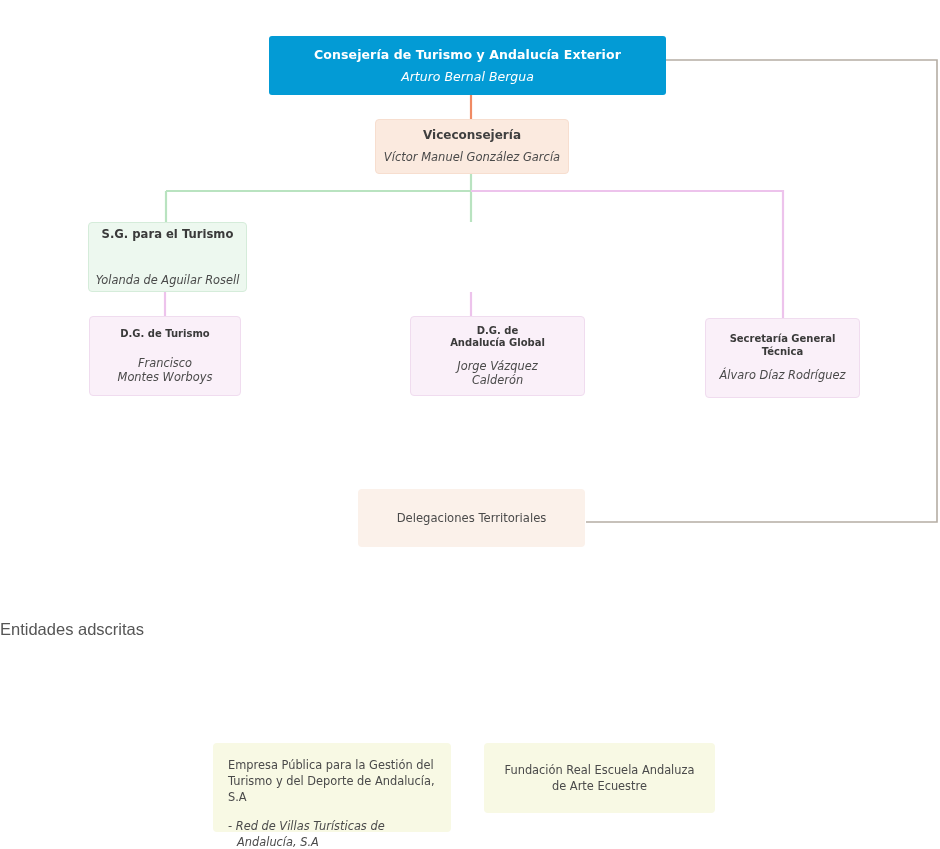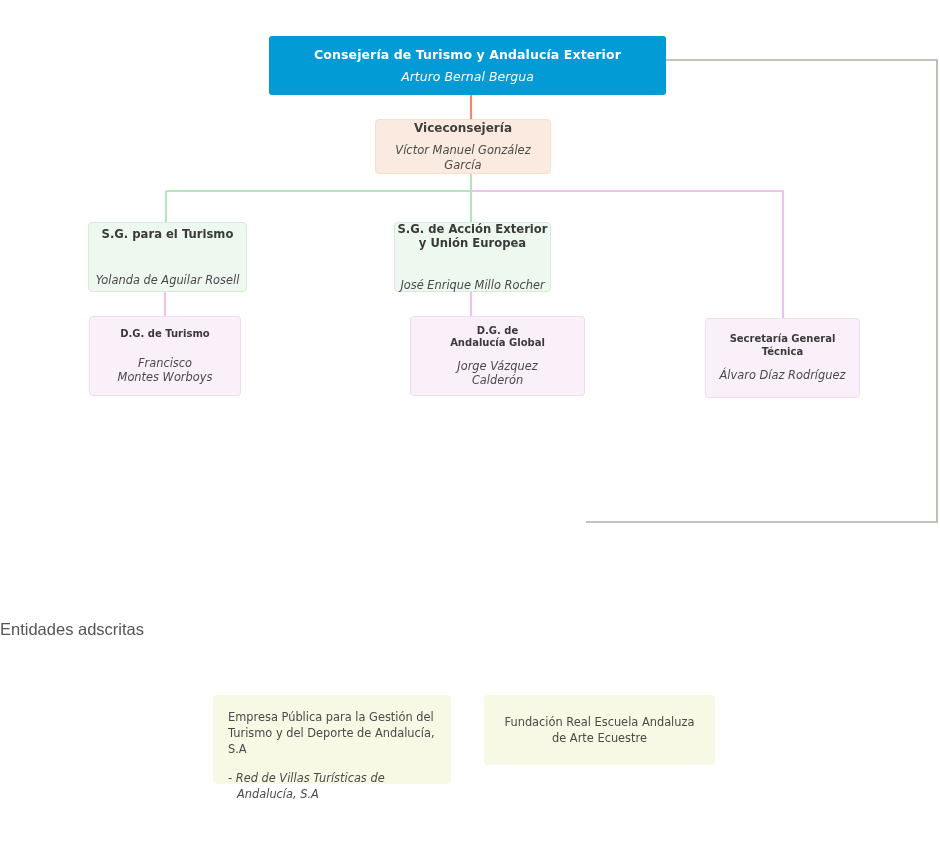--- a/index.html
+++ b/index.html
@@ -52,21 +52,21 @@
     background: #039BD5;
     color: #ffffff;
     border: none;
     border-radius: 3px;
   }
   #n-consejeria .title { font-size: 12.5px; letter-spacing: .1px; margin-bottom: 6px; }
   #n-consejeria .person { font-size: 12.5px; }
 
   
   #n-vice {
-    left: 375px; top: 119px; width: 176px; height: 55px;
+    left: 375px; top: 119px; width: 194px; height: 55px;
     background: #FBEADF;
     border: 1px solid #F7DECF;
   }
   #n-vice .title { font-size: 12px; color: #3f3f3f; margin-bottom: 7px; }
   #n-vice .person { font-size: 11.5px; color: #4a4a4a; }
 
   
   .sg {
     background: #EDF8EF;
     border: 1px solid #D5ECDA;
@@ -112,20 +112,21 @@
   }
 
   
   .entity {
     position: absolute;
     box-sizing: border-box;
     background: #F8F9E4;
     border: none;
     border-radius: 4px;
     padding: 14px 14px 14px 15px;
+    margin-top: 48px;
   }
   .entity .line { font-size: 11.4px; color: #4a4a4a; line-height: 1.42; }
   .entity .sub {
     font-size: 11.4px;
     font-style: italic;
     color: #4a4a4a;
     line-height: 1.42;
     margin-top: 12px;
     padding-left: 0px;
   }
@@ -170,27 +171,20 @@
   <div class="node" id="n-vice">
     <div class="title">Viceconsejería</div>
     <div class="person">Víctor Manuel González García</div>
   </div>
 
   <div class="node sg" id="n-sg-turismo">
     <div class="title">S.G. para el Turismo</div>
     <div class="person">Yolanda de Aguilar Rosell</div>
   </div>
 
-  <div class="node sg" id="n-sg-accion">
-    <div class="title">
-      <div>S.G. de Acción Exterior</div>
-      <div>y Unión Europea</div>
-    </div>
-    <div class="person">José Enrique Millo Rocher</div>
-  </div>
 
   <div class="node dg" id="n-dg-turismo">
     <div class="title">D.G. de Turismo</div>
     <div class="person">
       <div>Francisco</div>
       <div>Montes Worboys</div>
     </div>
   </div>
 
   <div class="node dg" id="n-dg-global">
@@ -205,20 +199,23 @@
   </div>
 
   <div class="node dg" id="n-sgt">
     <div class="title">
       <div>Secretaría General</div>
       <div>Técnica</div>
     </div>
     <div class="person">Álvaro Díaz Rodríguez</div>
   </div>
 
+  <div class="node" id="n-deleg">
+    <div class="plain">Delegaciones Territoriales</div>
+  </div>
 
   <div id="entidades-title">Entidades adscritas</div>
 
   <div class="entity" id="e-empresa">
     <div class="line">Empresa Pública para la Gestión del</div>
     <div class="line">Turismo y del Deporte de Andalucía, S.A</div>
     <div class="sub">
       <span>- Red de Villas Turísticas de</span>
       <span class="ind">Andalucía, S.A</span>
     </div>

